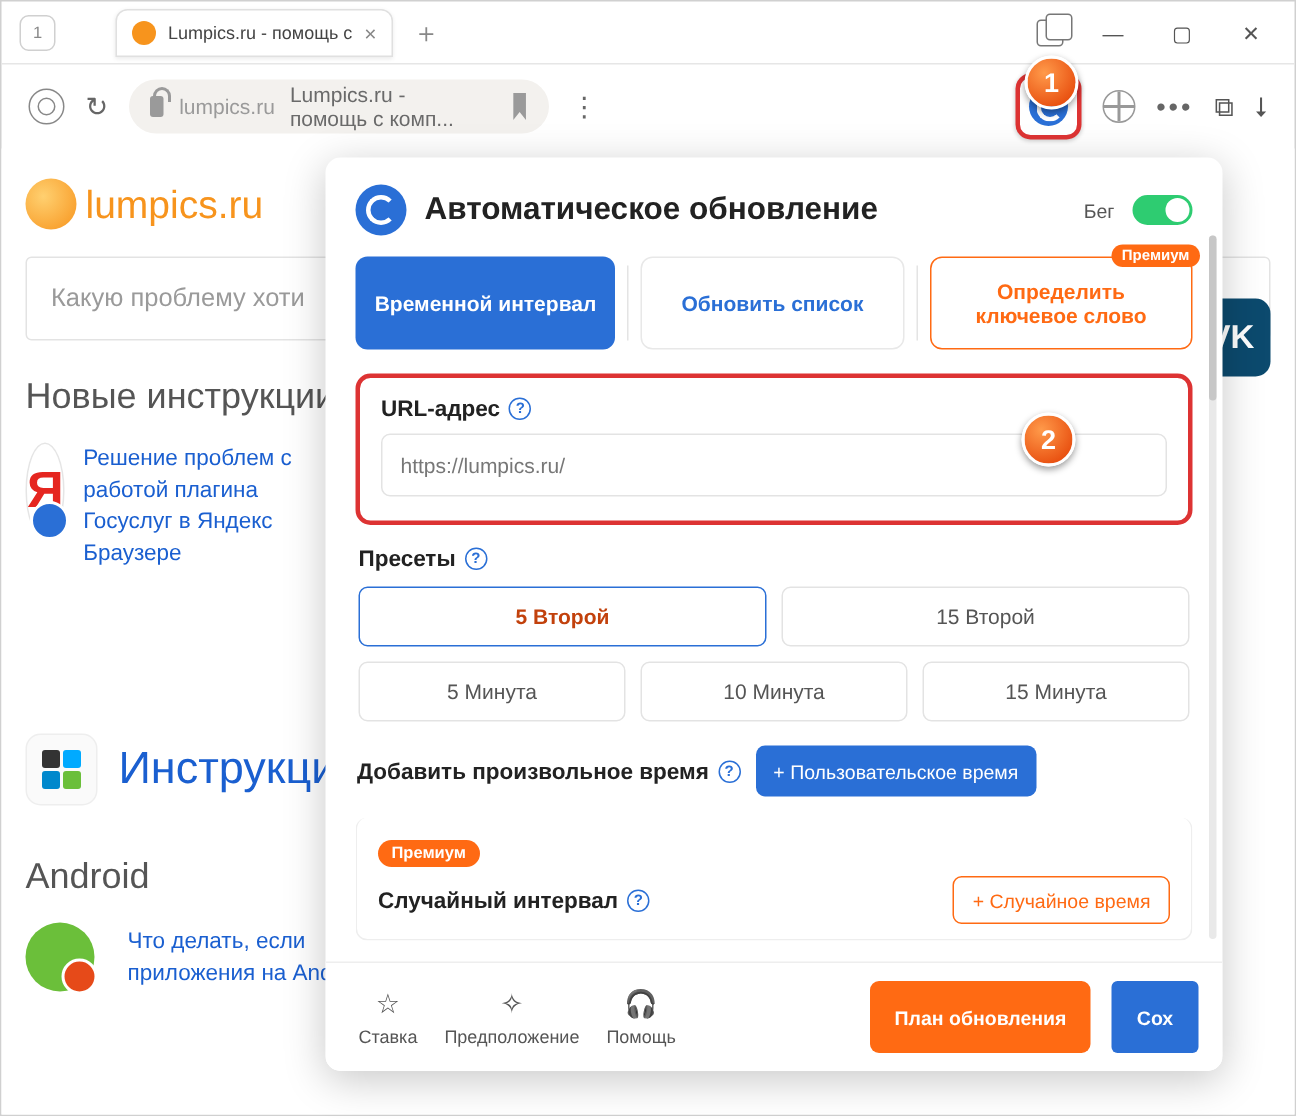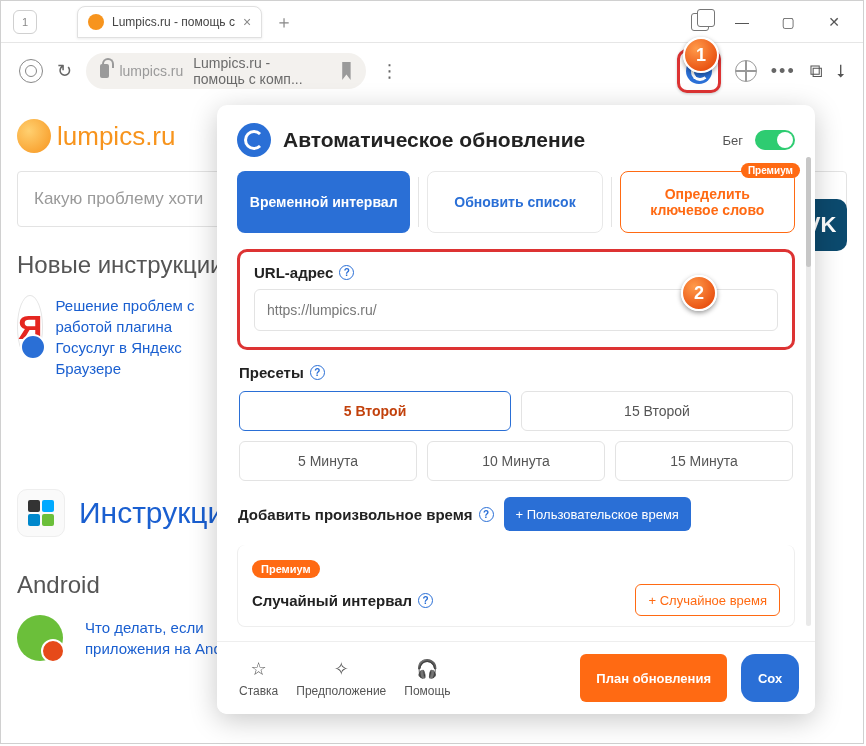--- a/index.html
+++ b/index.html
@@ -96,21 +96,21 @@
 
 .randbox{margin:14px 0 0;border:1px solid #eee;border-top:none;border-radius:8px;padding:14px 14px 10px;position:relative}
 .prem2{display:inline-block;background:#ff6a13;color:#fff;font-size:11px;padding:3px 9px;border-radius:10px;font-weight:700;margin-bottom:6px}
 .rrow{display:flex;align-items:center;justify-content:space-between}
 .rbtn{height:32px;padding:0 12px;border:1px solid #ff6a13;color:#ff6a13;border-radius:6px;font-size:13px;display:flex;align-items:center;cursor:pointer}
 
 .footer{display:flex;align-items:center;gap:6px;border-top:1px solid #eee;margin-top:14px;padding:12px 16px;background:#fff}
 .fitem{display:flex;flex-direction:column;align-items:center;gap:4px;font-size:12px;color:#555;flex:0 0 auto;padding:0 6px;cursor:pointer}
 .fitem .ic{font-size:18px;color:#555}
 .plan{margin-left:auto;background:#ff6a13;color:#fff;height:48px;padding:0 16px;border-radius:6px;display:flex;align-items:center;justify-content:center;text-align:center;font-size:13px;font-weight:600;cursor:pointer}
-.save{height:48px;width:58px;margin-left:8px;background:#2a6fd6;color:#fff;border-radius:14px;display:flex;align-items:center;justify-content:center;font-size:13px;font-weight:600;cursor:pointer}
+.save{height:48px;width:58px;margin-left:8px;background:#2a6fd6;color:#fff;border-radius:4px;display:flex;align-items:center;justify-content:center;font-size:13px;font-weight:600;cursor:pointer}
 
 .scroll{position:absolute;top:52px;right:4px;bottom:88px;width:5px;border-radius:3px;background:#e9e9e9}
 .scroll .th{width:5px;height:110px;background:#c7c7c7;border-radius:3px}
 
 
 .callout{position:absolute;width:36px;height:36px;border-radius:50%;background:radial-gradient(circle at 35% 30%,#ff9a4a,#e23b00);border:2px solid #fff;box-shadow:0 2px 5px rgba(0,0,0,.4);color:#fff;font-weight:700;font-size:18px;display:flex;align-items:center;justify-content:center;z-index:100}
 </style>
 </head>
 <body>
 

